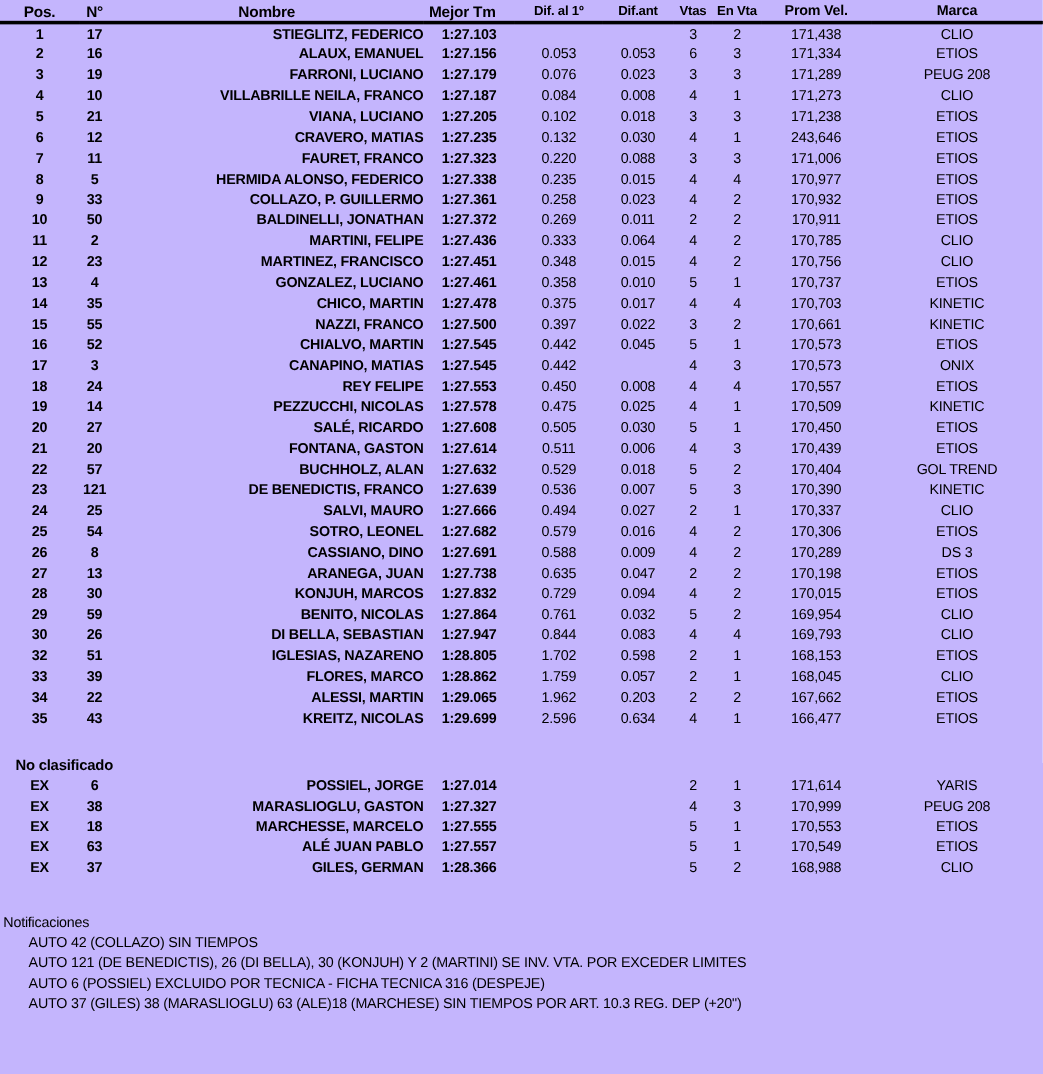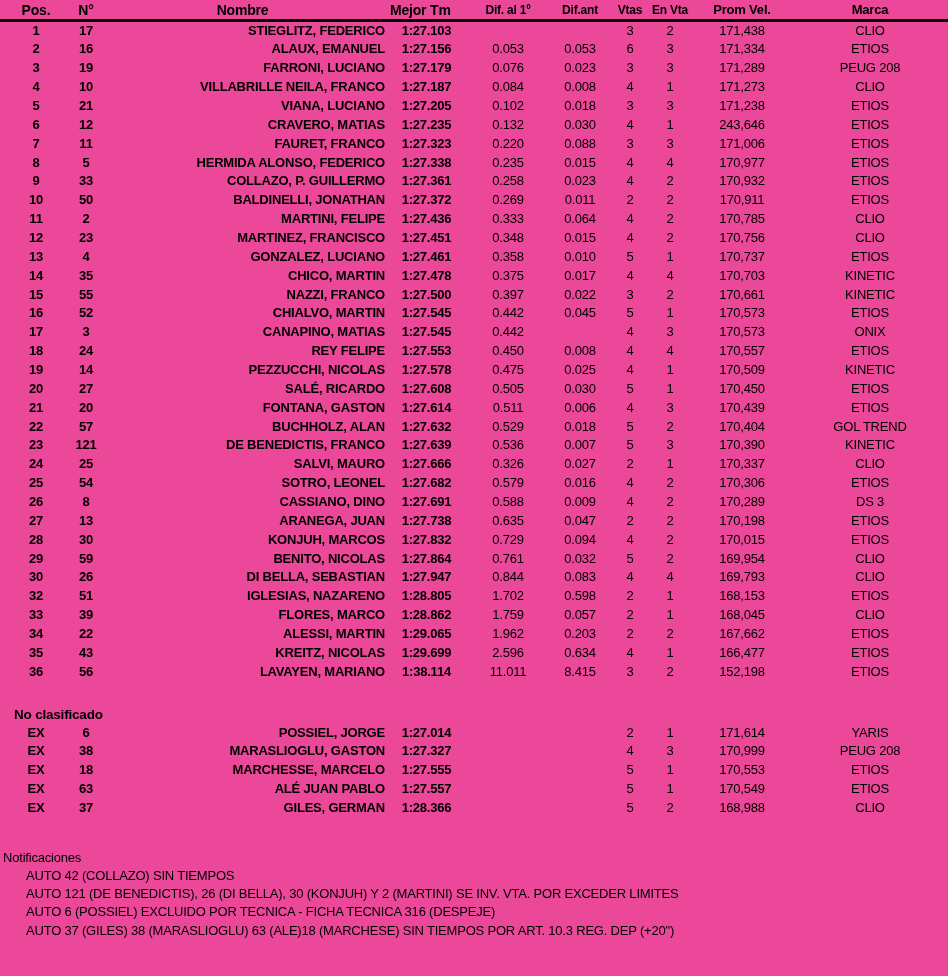--- a/index.html
+++ b/index.html
@@ -3,21 +3,21 @@
 <meta charset="utf-8">
 <style>
   * { margin:0; padding:0; box-sizing:border-box; }
   html,body { background:#fff; }
   body {
     width:948px; height:976px;
     font-family:"Liberation Sans", sans-serif;
     color:#000;
     overflow:hidden;
   }
-  .sheet { width:948px; height:976px; padding-top:1px; background:#ec4899; }
+  .sheet { width:948px; height:976px; padding-top:1px; background:#c4b5fd; }
 
   table.t {
     border-collapse:collapse;
     table-layout:fixed;
     width:948px;
     letter-spacing:-0.2px;
   }
   .t th, .t td {
     overflow:hidden;
     white-space:nowrap;
@@ -369,21 +369,21 @@
           <td class="c-vtas">5</td>
           <td class="c-envta">3</td>
           <td class="c-prom">170,390</td>
           <td class="c-marca">KINETIC</td>
         </tr>
         <tr>
           <td class="c-pos">24</td>
           <td class="c-num">25</td>
           <td class="c-nombre">SALVI, MAURO</td>
           <td class="c-mejor">1:27.666</td>
-          <td class="c-dif1">0.326</td>
+          <td class="c-dif1">0.494</td>
           <td class="c-difant">0.027</td>
           <td class="c-vtas">2</td>
           <td class="c-envta">1</td>
           <td class="c-prom">170,337</td>
           <td class="c-marca">CLIO</td>
         </tr>
         <tr>
           <td class="c-pos">25</td>
           <td class="c-num">54</td>
           <td class="c-nombre">SOTRO, LEONEL</td>
@@ -494,32 +494,20 @@
         <tr>
           <td class="c-pos">35</td>
           <td class="c-num">43</td>
           <td class="c-nombre">KREITZ, NICOLAS</td>
           <td class="c-mejor">1:29.699</td>
           <td class="c-dif1">2.596</td>
           <td class="c-difant">0.634</td>
           <td class="c-vtas">4</td>
           <td class="c-envta">1</td>
           <td class="c-prom">166,477</td>
-          <td class="c-marca">ETIOS</td>
-        </tr>
-        <tr>
-          <td class="c-pos">36</td>
-          <td class="c-num">56</td>
-          <td class="c-nombre">LAVAYEN, MARIANO</td>
-          <td class="c-mejor">1:38.114</td>
-          <td class="c-dif1">11.011</td>
-          <td class="c-difant">8.415</td>
-          <td class="c-vtas">3</td>
-          <td class="c-envta">2</td>
-          <td class="c-prom">152,198</td>
           <td class="c-marca">ETIOS</td>
         </tr>
       </tbody>
   </table>
 
   <div class="section-label">No clasificado</div>
 
   <table class="t">
     <colgroup>
       <col style="width:72px">

